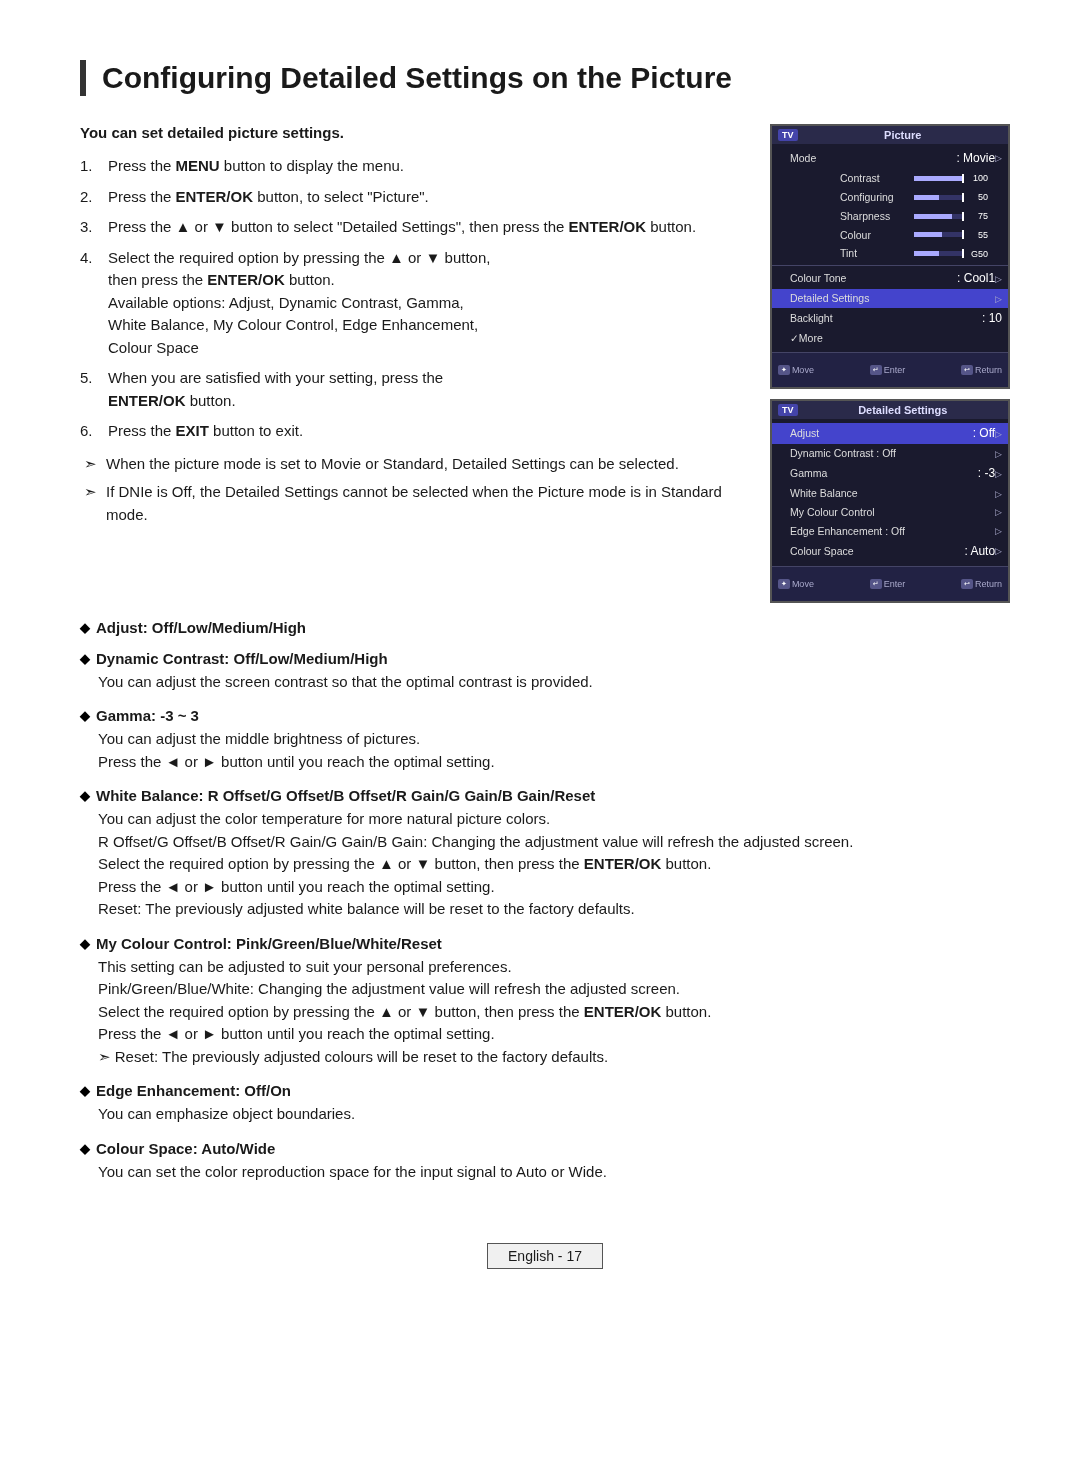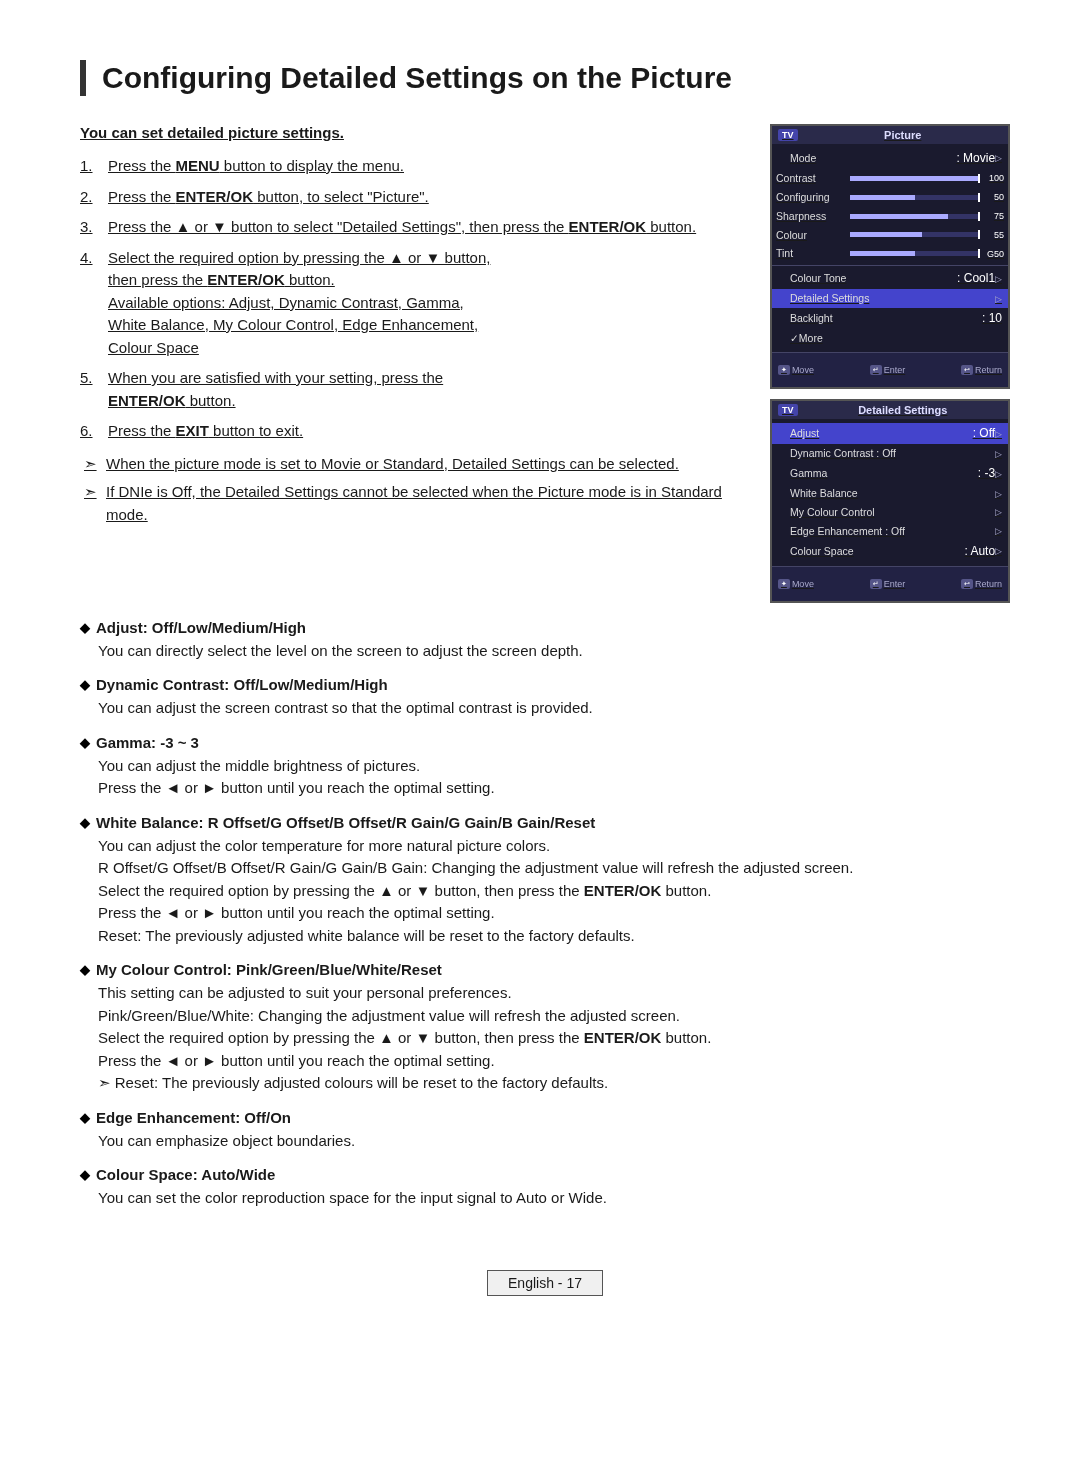--- a/index.html
+++ b/index.html
@@ -19,21 +19,20 @@
       border-left: 6px solid #333;
       padding-left: 16px;
       margin-bottom: 28px;
       line-height: 1.2;
     }
 
     .content-wrapper {
       display: flex;
       gap: 30px;
       align-items: flex-start;
-      text-decoration: underline;
     }
 
     .text-content {
       flex: 1;
     }
 
     .intro-bold {
       font-weight: bold;
       margin-bottom: 14px;
       font-size: 15px;
@@ -134,23 +133,24 @@
     }
 
     .tv-row-value {
       color: #ffffff;
       font-size: 12px;
     }
 
     .tv-slider-row {
       display: flex;
       align-items: center;
-      padding: 1px 4px;
+      padding: 1px 20px;
       font-size: 10.5px;
       line-height: 1.6;
+      margin-left: 48px;
     }
 
     .tv-slider-label {
       width: 70px;
       color: #dddddd;
     }
 
     .tv-slider-bar {
       flex: 1;
       height: 5px;
@@ -449,21 +449,20 @@
   </div>
 </div>
 
 <div class="section-below">
 
   <div class="bullet-section">
     <div class="bullet-heading">
       <span class="diamond">◆</span>
       <span>Adjust: Off/Low/Medium/High</span>
     </div>
-    <p class="bullet-text">You can directly select the  level on the screen to adjust the screen depth.</p>
   </div>
 
   <div class="bullet-section">
     <div class="bullet-heading">
       <span class="diamond">◆</span>
       <span>Dynamic Contrast: Off/Low/Medium/High</span>
     </div>
     <p class="bullet-text">You can adjust the screen contrast so that the optimal contrast is provided.</p>
   </div>
 

